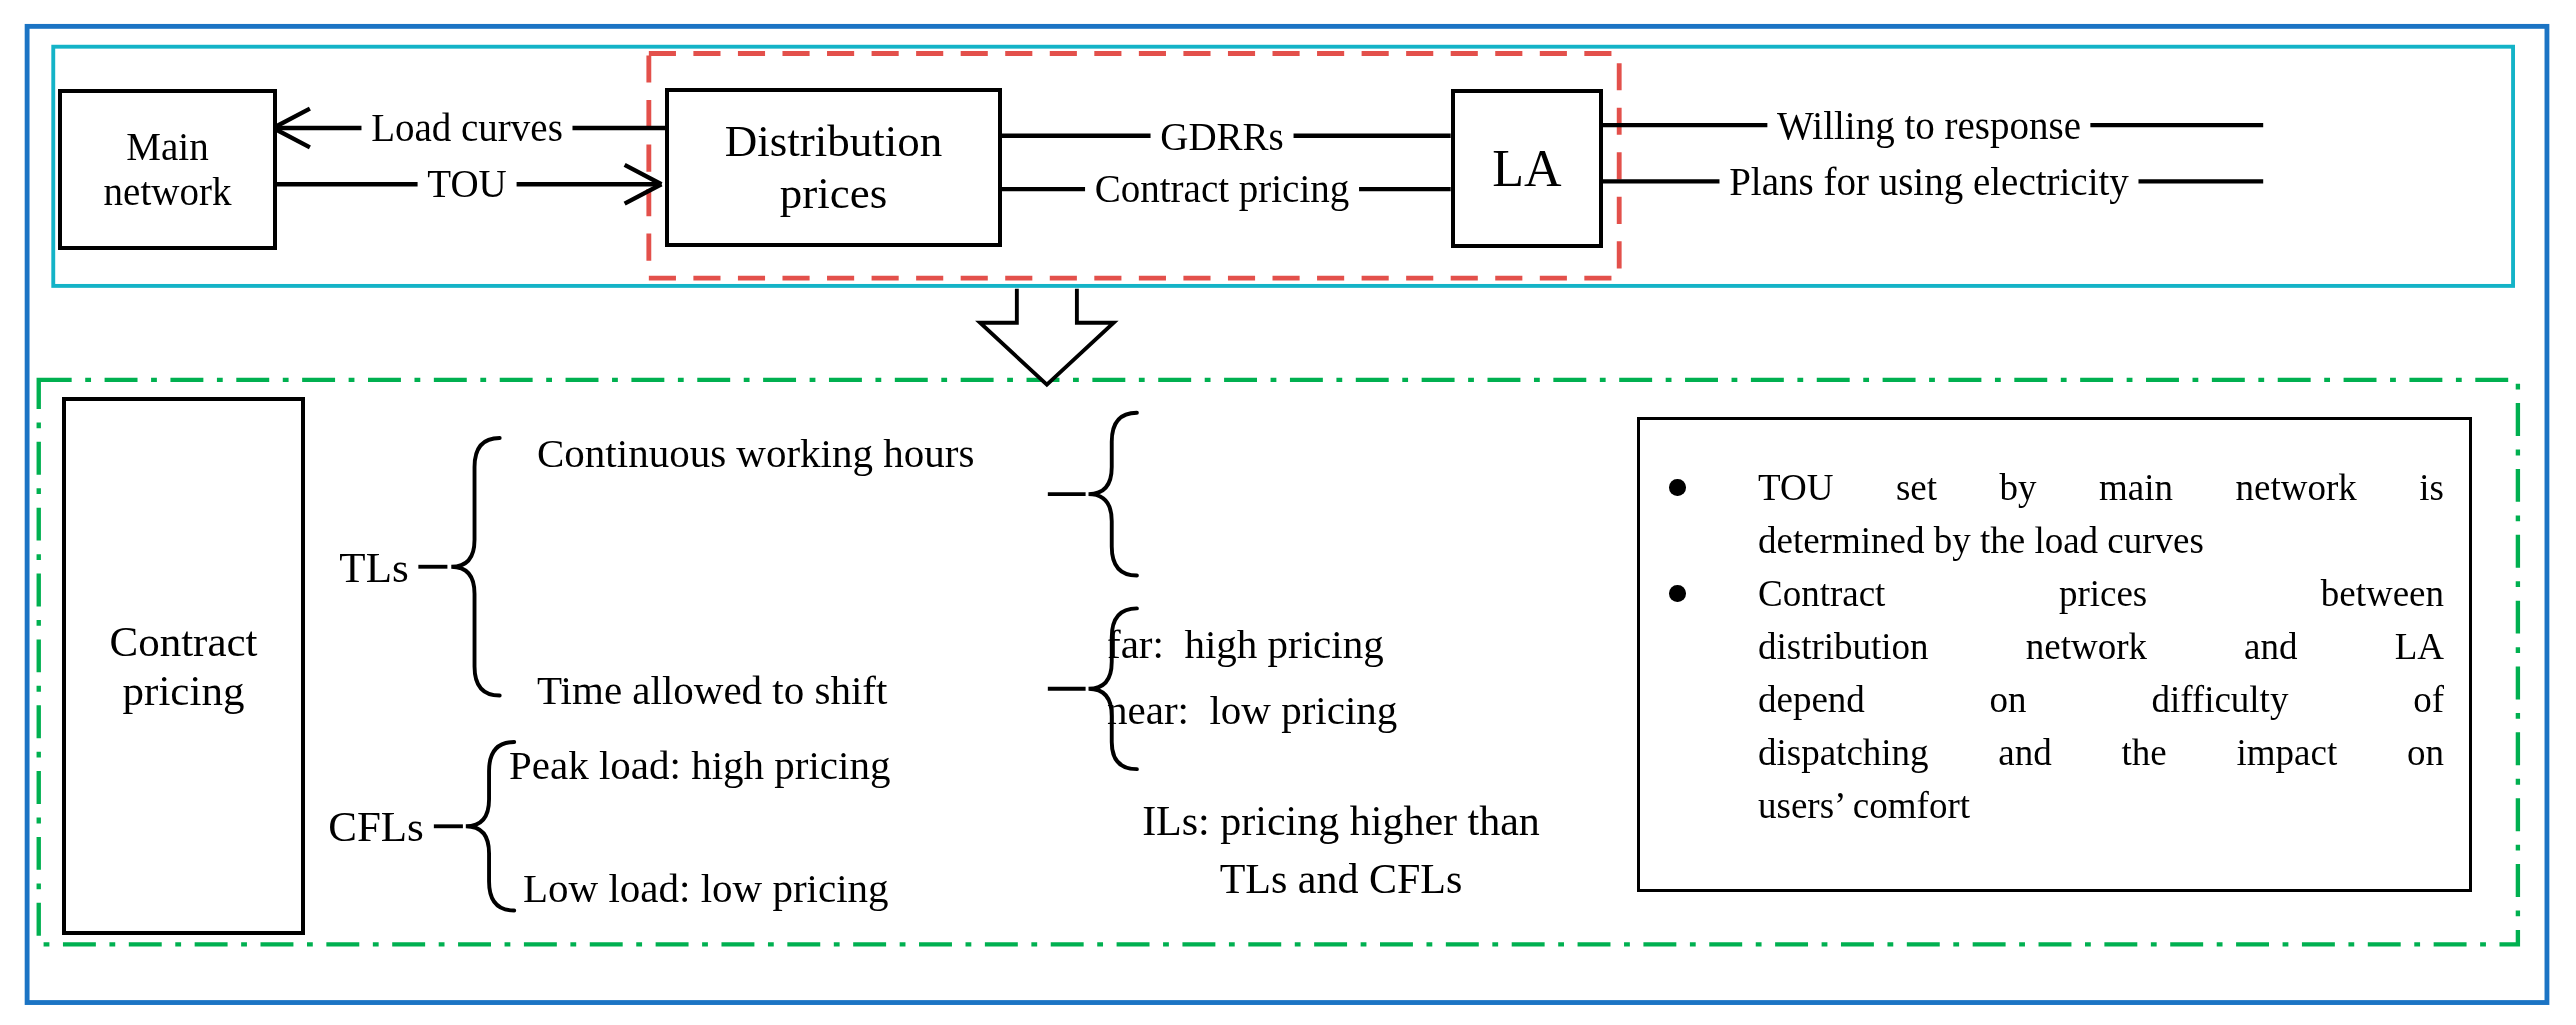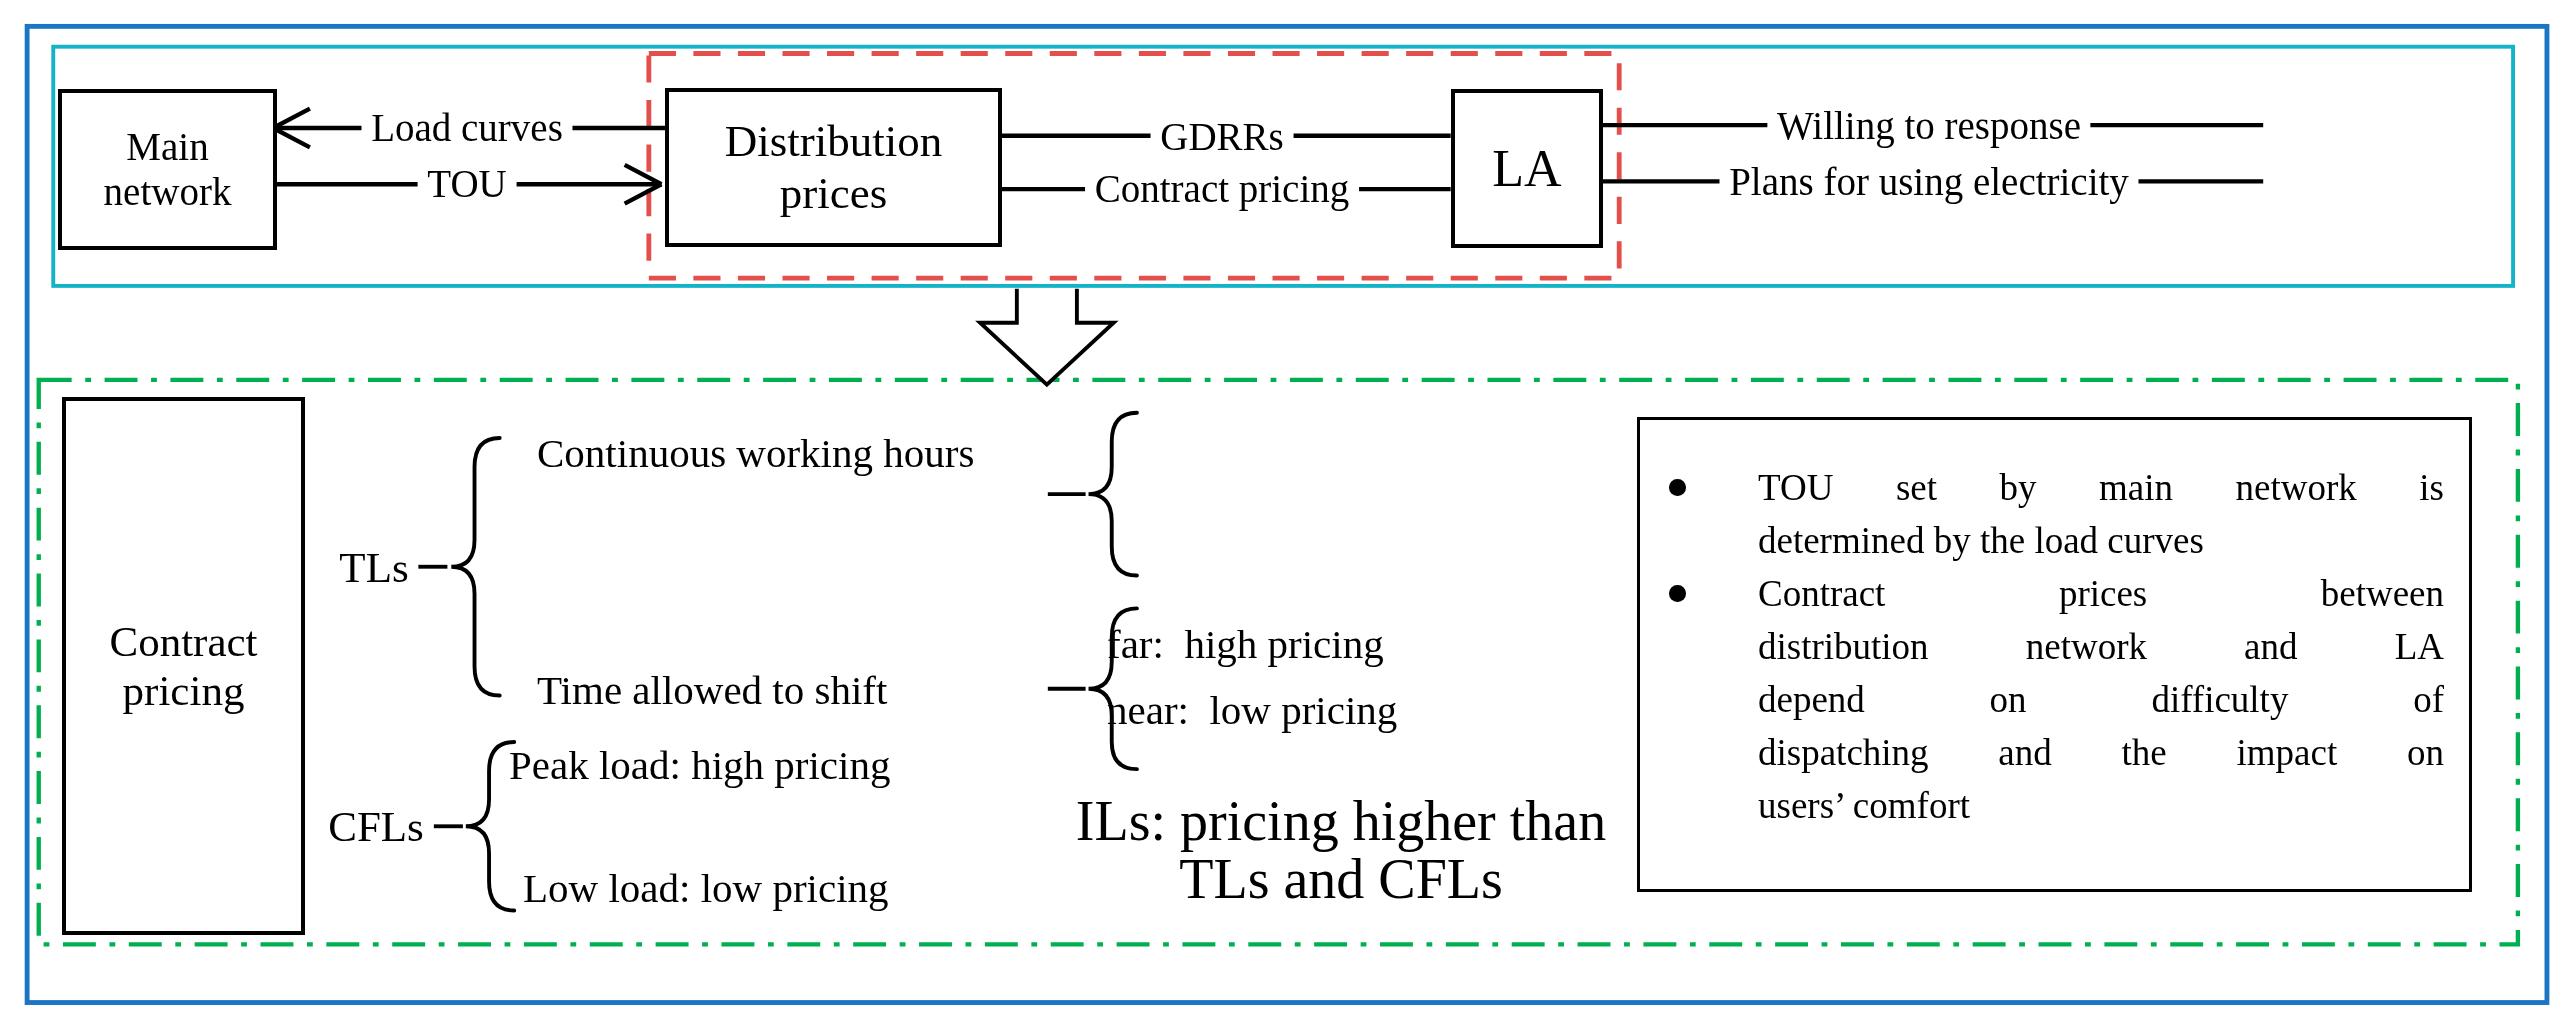--- a/index.html
+++ b/index.html
@@ -14,21 +14,21 @@
   #box-users{left:2263px;top:87px;width:238px;height:152px;font-size:45px;}
   #box-contract{left:62px;top:397px;width:235px;height:530px;font-size:43px;}
   .lineLabel{position:absolute;transform:translate(-50%,-50%);background:#fff;
              padding:0 9.7px;white-space:nowrap;font-size:39px;}
   .txt{position:absolute;white-space:nowrap;font-size:41px;}
   .vc{transform:translateY(-50%);}
   .treeLabel{font-size:43px;transform:translate(-50%,-50%);}
   #long-short{left:1170px;top:409px;line-height:69px;}
   #far-near{left:1107px;top:611px;line-height:66px;}
   #ils{left:1065px;top:792px;width:552px;text-align:center;line-height:58px;
-       font-size:56px;white-space:nowrap;}
+       font-size:42px;white-space:nowrap;}
   #notes{left:1637px;top:417px;width:835px;height:475px;border-width:3.9px;
          display:block;padding:41px 25px 0 0;box-sizing:border-box;text-align:left;}
   .note-item{position:relative;padding-left:118px;}
   .note-dot{position:absolute;left:29px;top:18.4px;width:16.5px;height:16.5px;
             border-radius:50%;background:#000;}
   .note-line{height:53px;line-height:53px;font-size:37px;text-align:justify;
              overflow:hidden;white-space:normal;}
   .note-line.j::after{content:"";display:inline-block;width:100%;height:0;}
   .s-blue{stroke:var(--outer-border);} .s-cyan{stroke:var(--top-border);}
   .s-red{stroke:var(--dashed-border);} .s-green{stroke:var(--bottom-border);}

